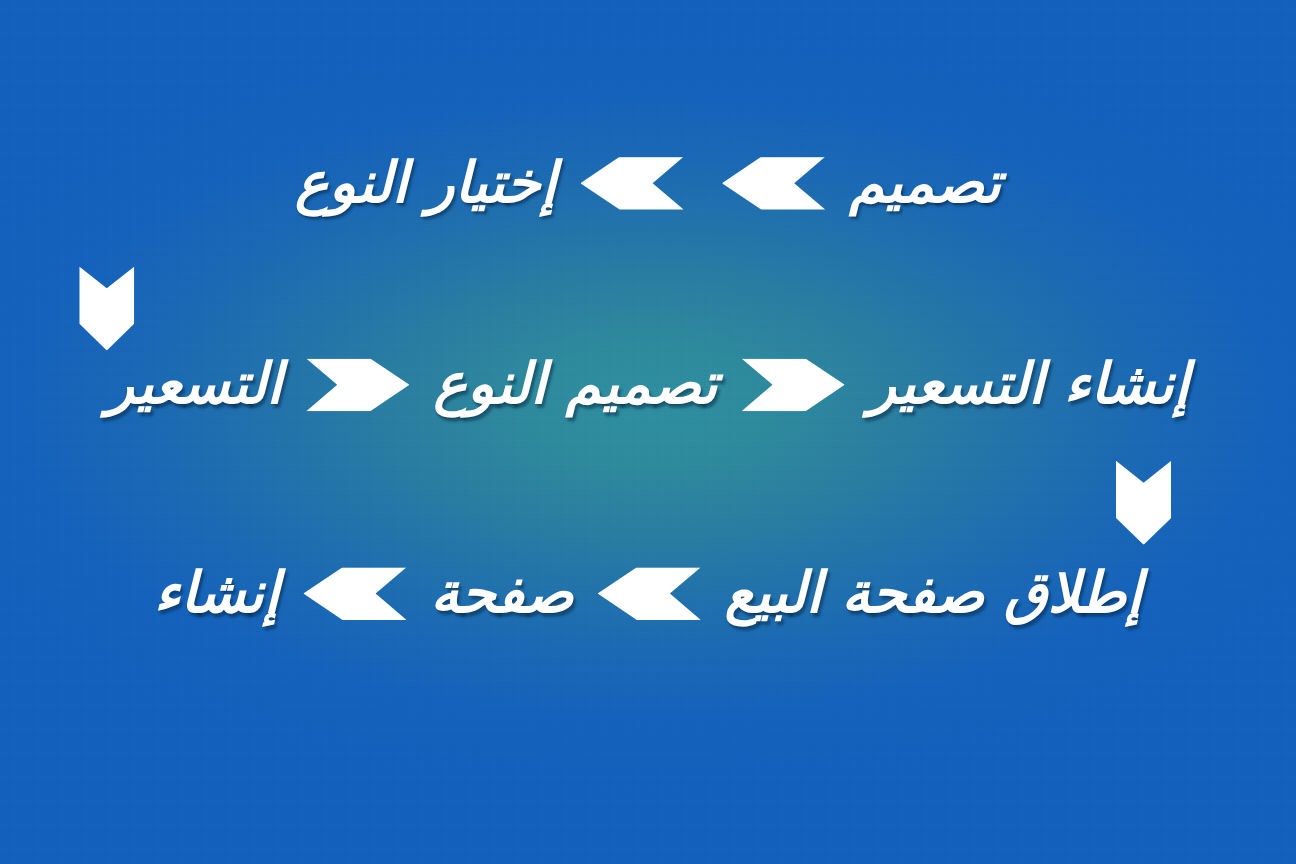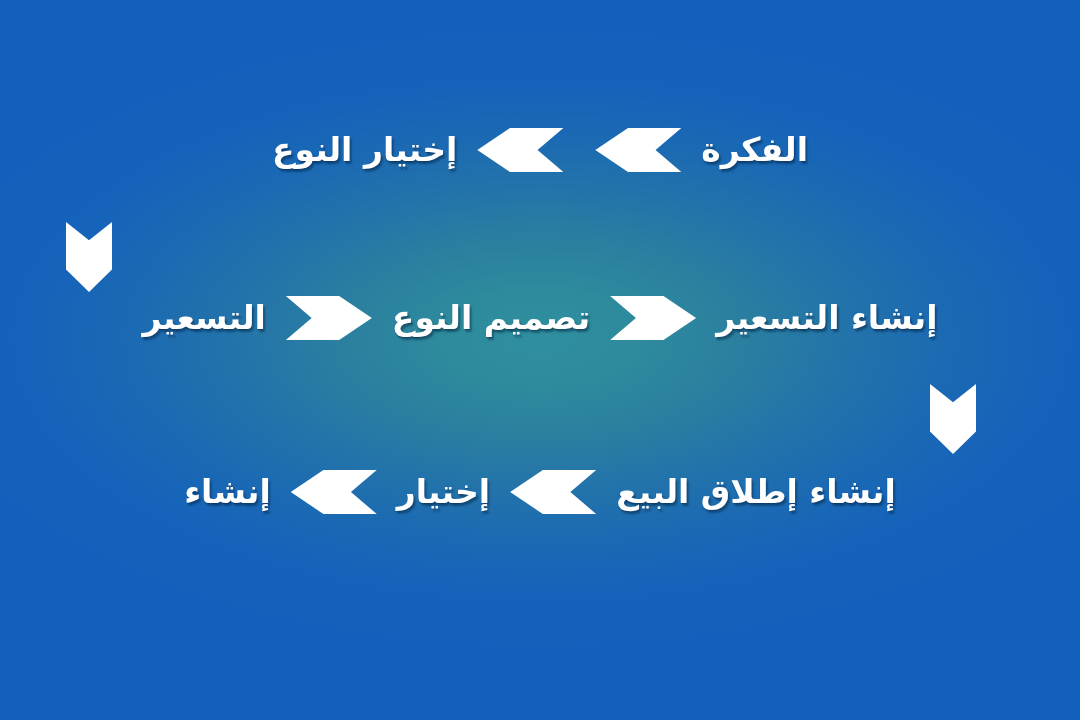--- a/index.html
+++ b/index.html
@@ -52,22 +52,23 @@
 
   .row-rtl { direction: rtl; }
   .row-ltr { direction: ltr; }
 
   #row-1 { top: 128px; left: 0; width: 1080px; justify-content: center; }
   #row-2 { top: 296px; left: 0; width: 1080px; justify-content: center; }
   #row-3 { top: 470px; left: 0; width: 1080px; justify-content: center; }
 
   .step-label {
     color: #ffffff;
-    font-size: 33px;
+    font-size: 47px;
     font-weight: bold;
+    font-style: italic;
     line-height: 1.05;
     letter-spacing: 0px;
     text-shadow:
       2px 3px 2px rgba(0, 30, 60, .42),
       0 1px 1px rgba(0, 30, 60, .30);
     padding: 0 4px;
   }
 
   
   .chev {
@@ -101,21 +102,21 @@
   #down-arrow-right { left: 930px; top: 384px; }
 </style>
 </head>
 <body>
 
 <div id="canvas">
 
   <div id="grain"></div>
 
   <div class="row row-rtl" id="row-1">
-    <span class="step-label">الفكرة</span>
+    <span class="step-label">تصميم</span>
 
     <span class="chev chev-left"></span>
 
 
     <span class="chev chev-left"></span>
 
     <span class="step-label">إختيار النوع</span>
   </div>
 
   <div class="chev-down" id="down-arrow-left"></div>
@@ -128,24 +129,24 @@
     <span class="step-label">تصميم النوع</span>
 
     <span class="chev chev-right"></span>
 
     <span class="step-label">إنشاء التسعير</span>
   </div>
 
   <div class="chev-down" id="down-arrow-right"></div>
 
   <div class="row row-rtl" id="row-3">
-    <span class="step-label">إنشاء إطلاق البيع</span>
+    <span class="step-label">إطلاق صفحة البيع</span>
 
     <span class="chev chev-left"></span>
 
-    <span class="step-label">إختيار</span>
+    <span class="step-label">صفحة</span>
 
     <span class="chev chev-left"></span>
 
     <span class="step-label">إنشاء</span>
   </div>
 
 </div>
 
 </body></html>

